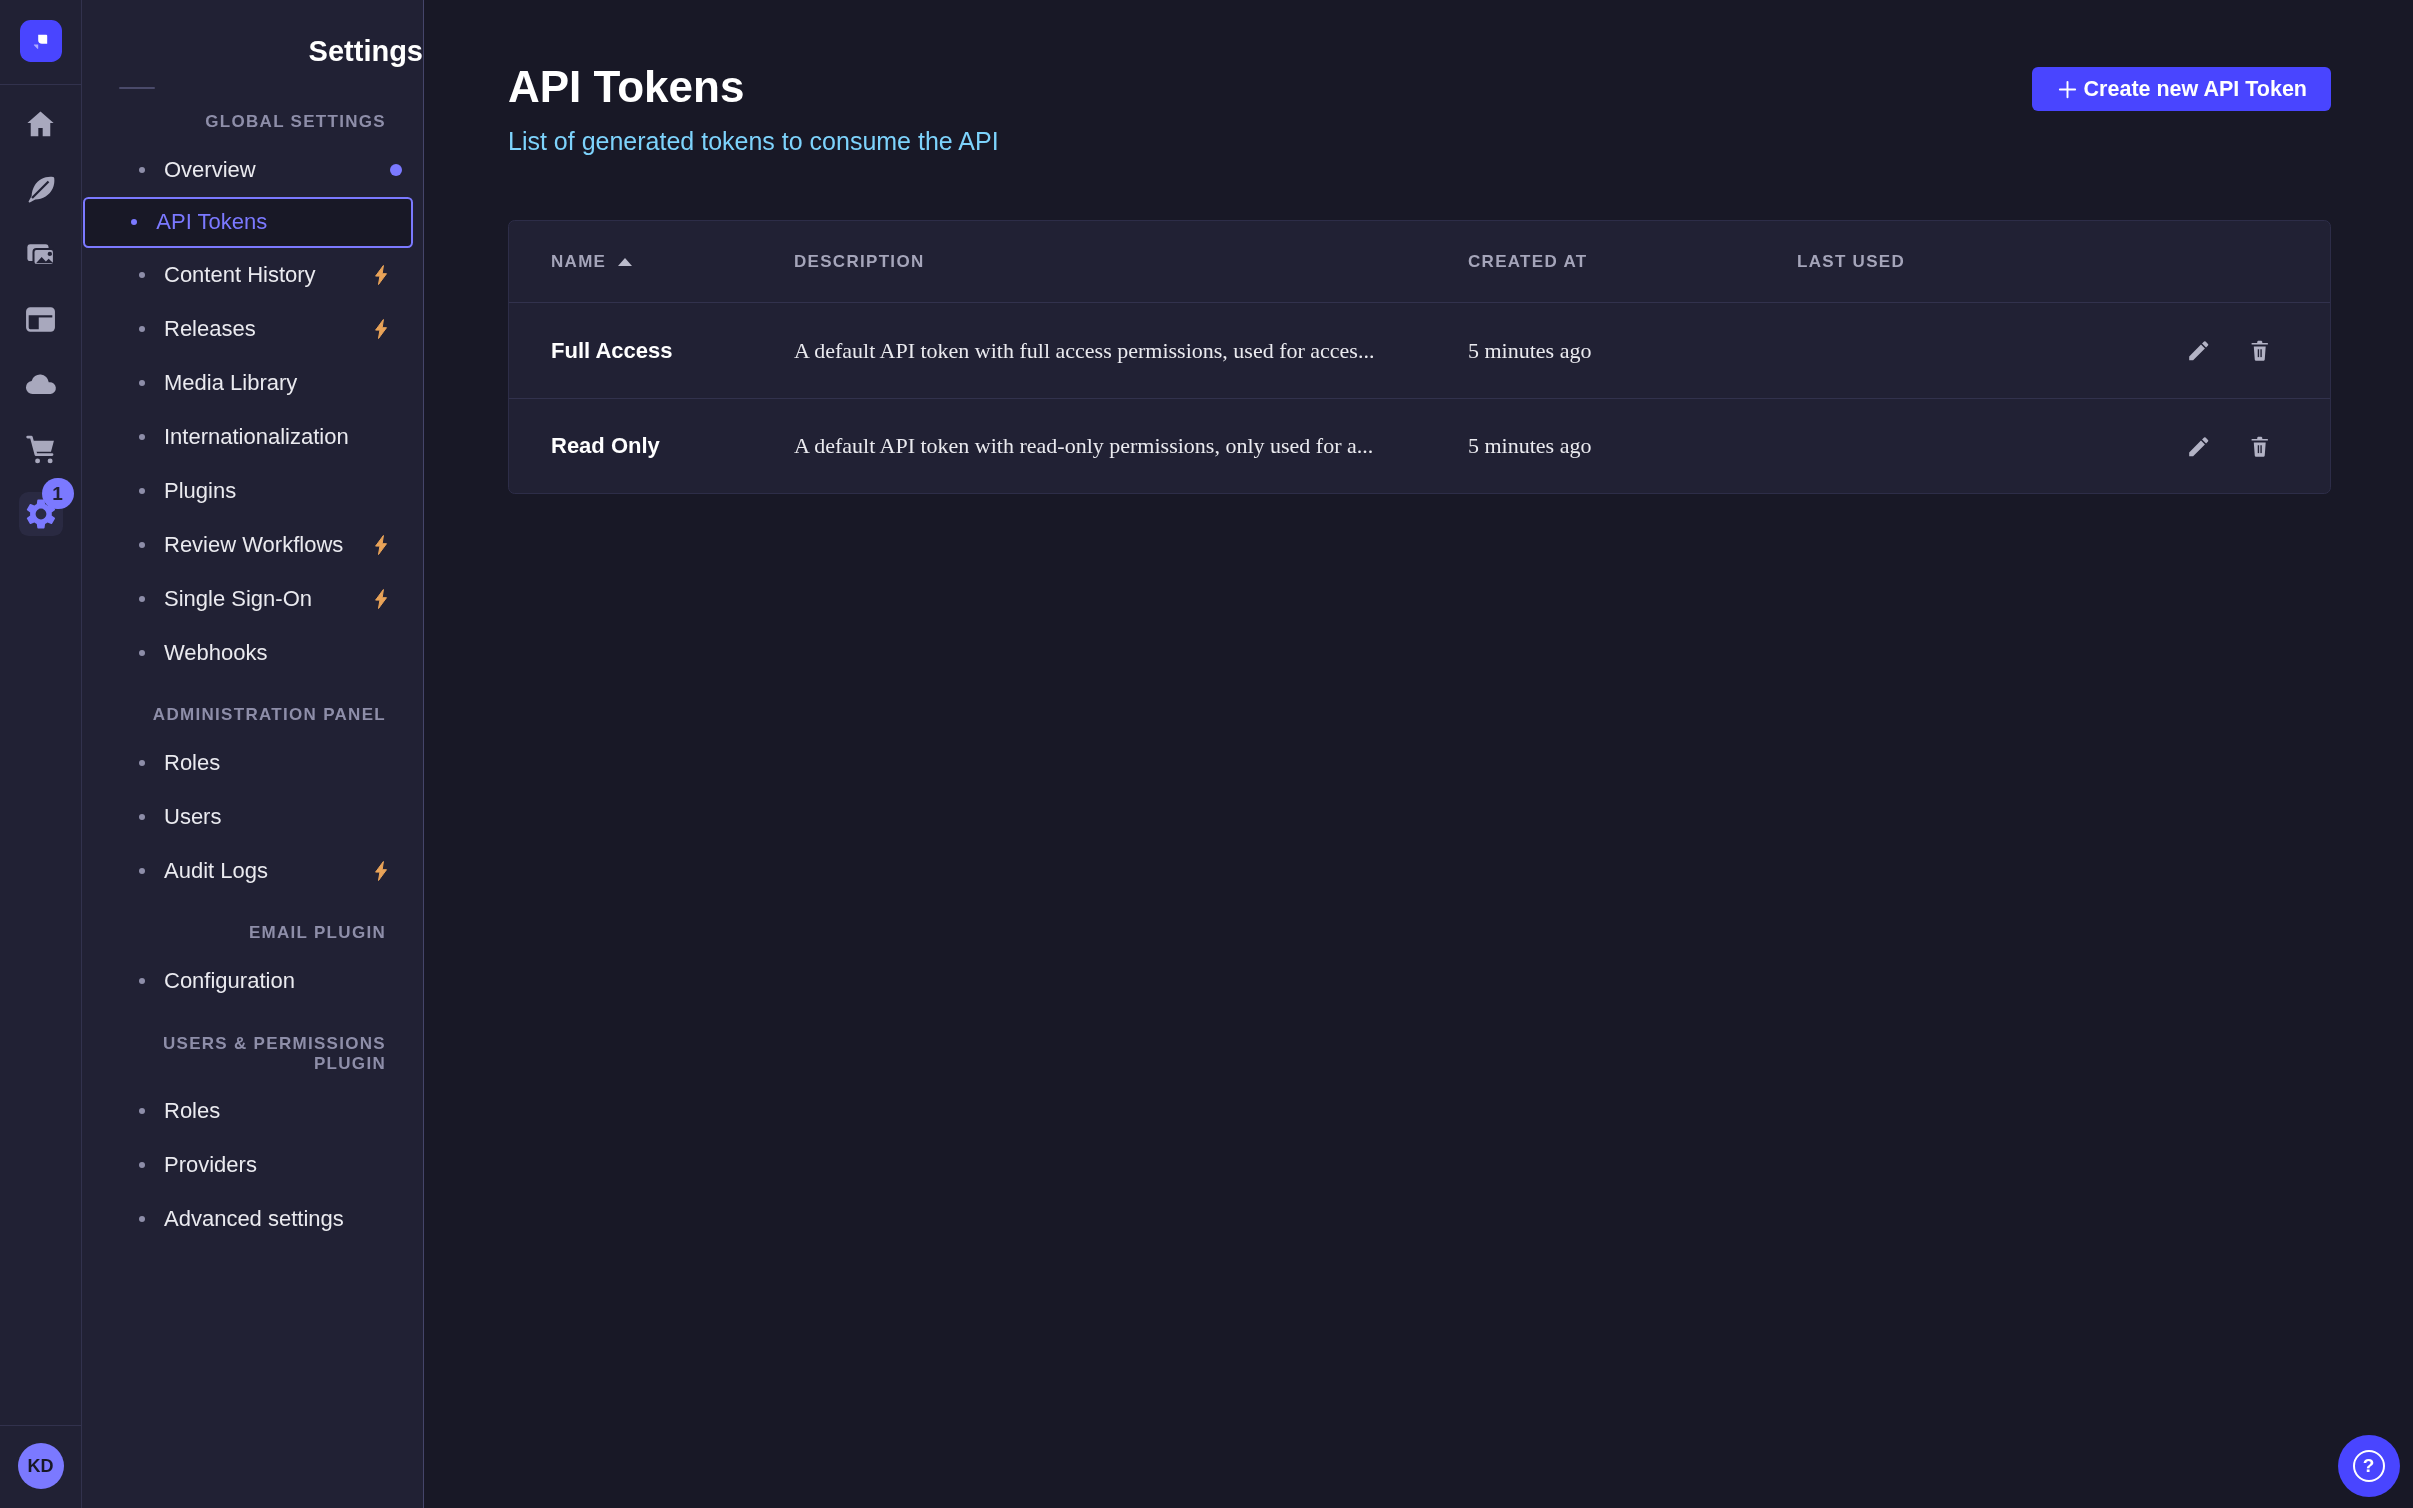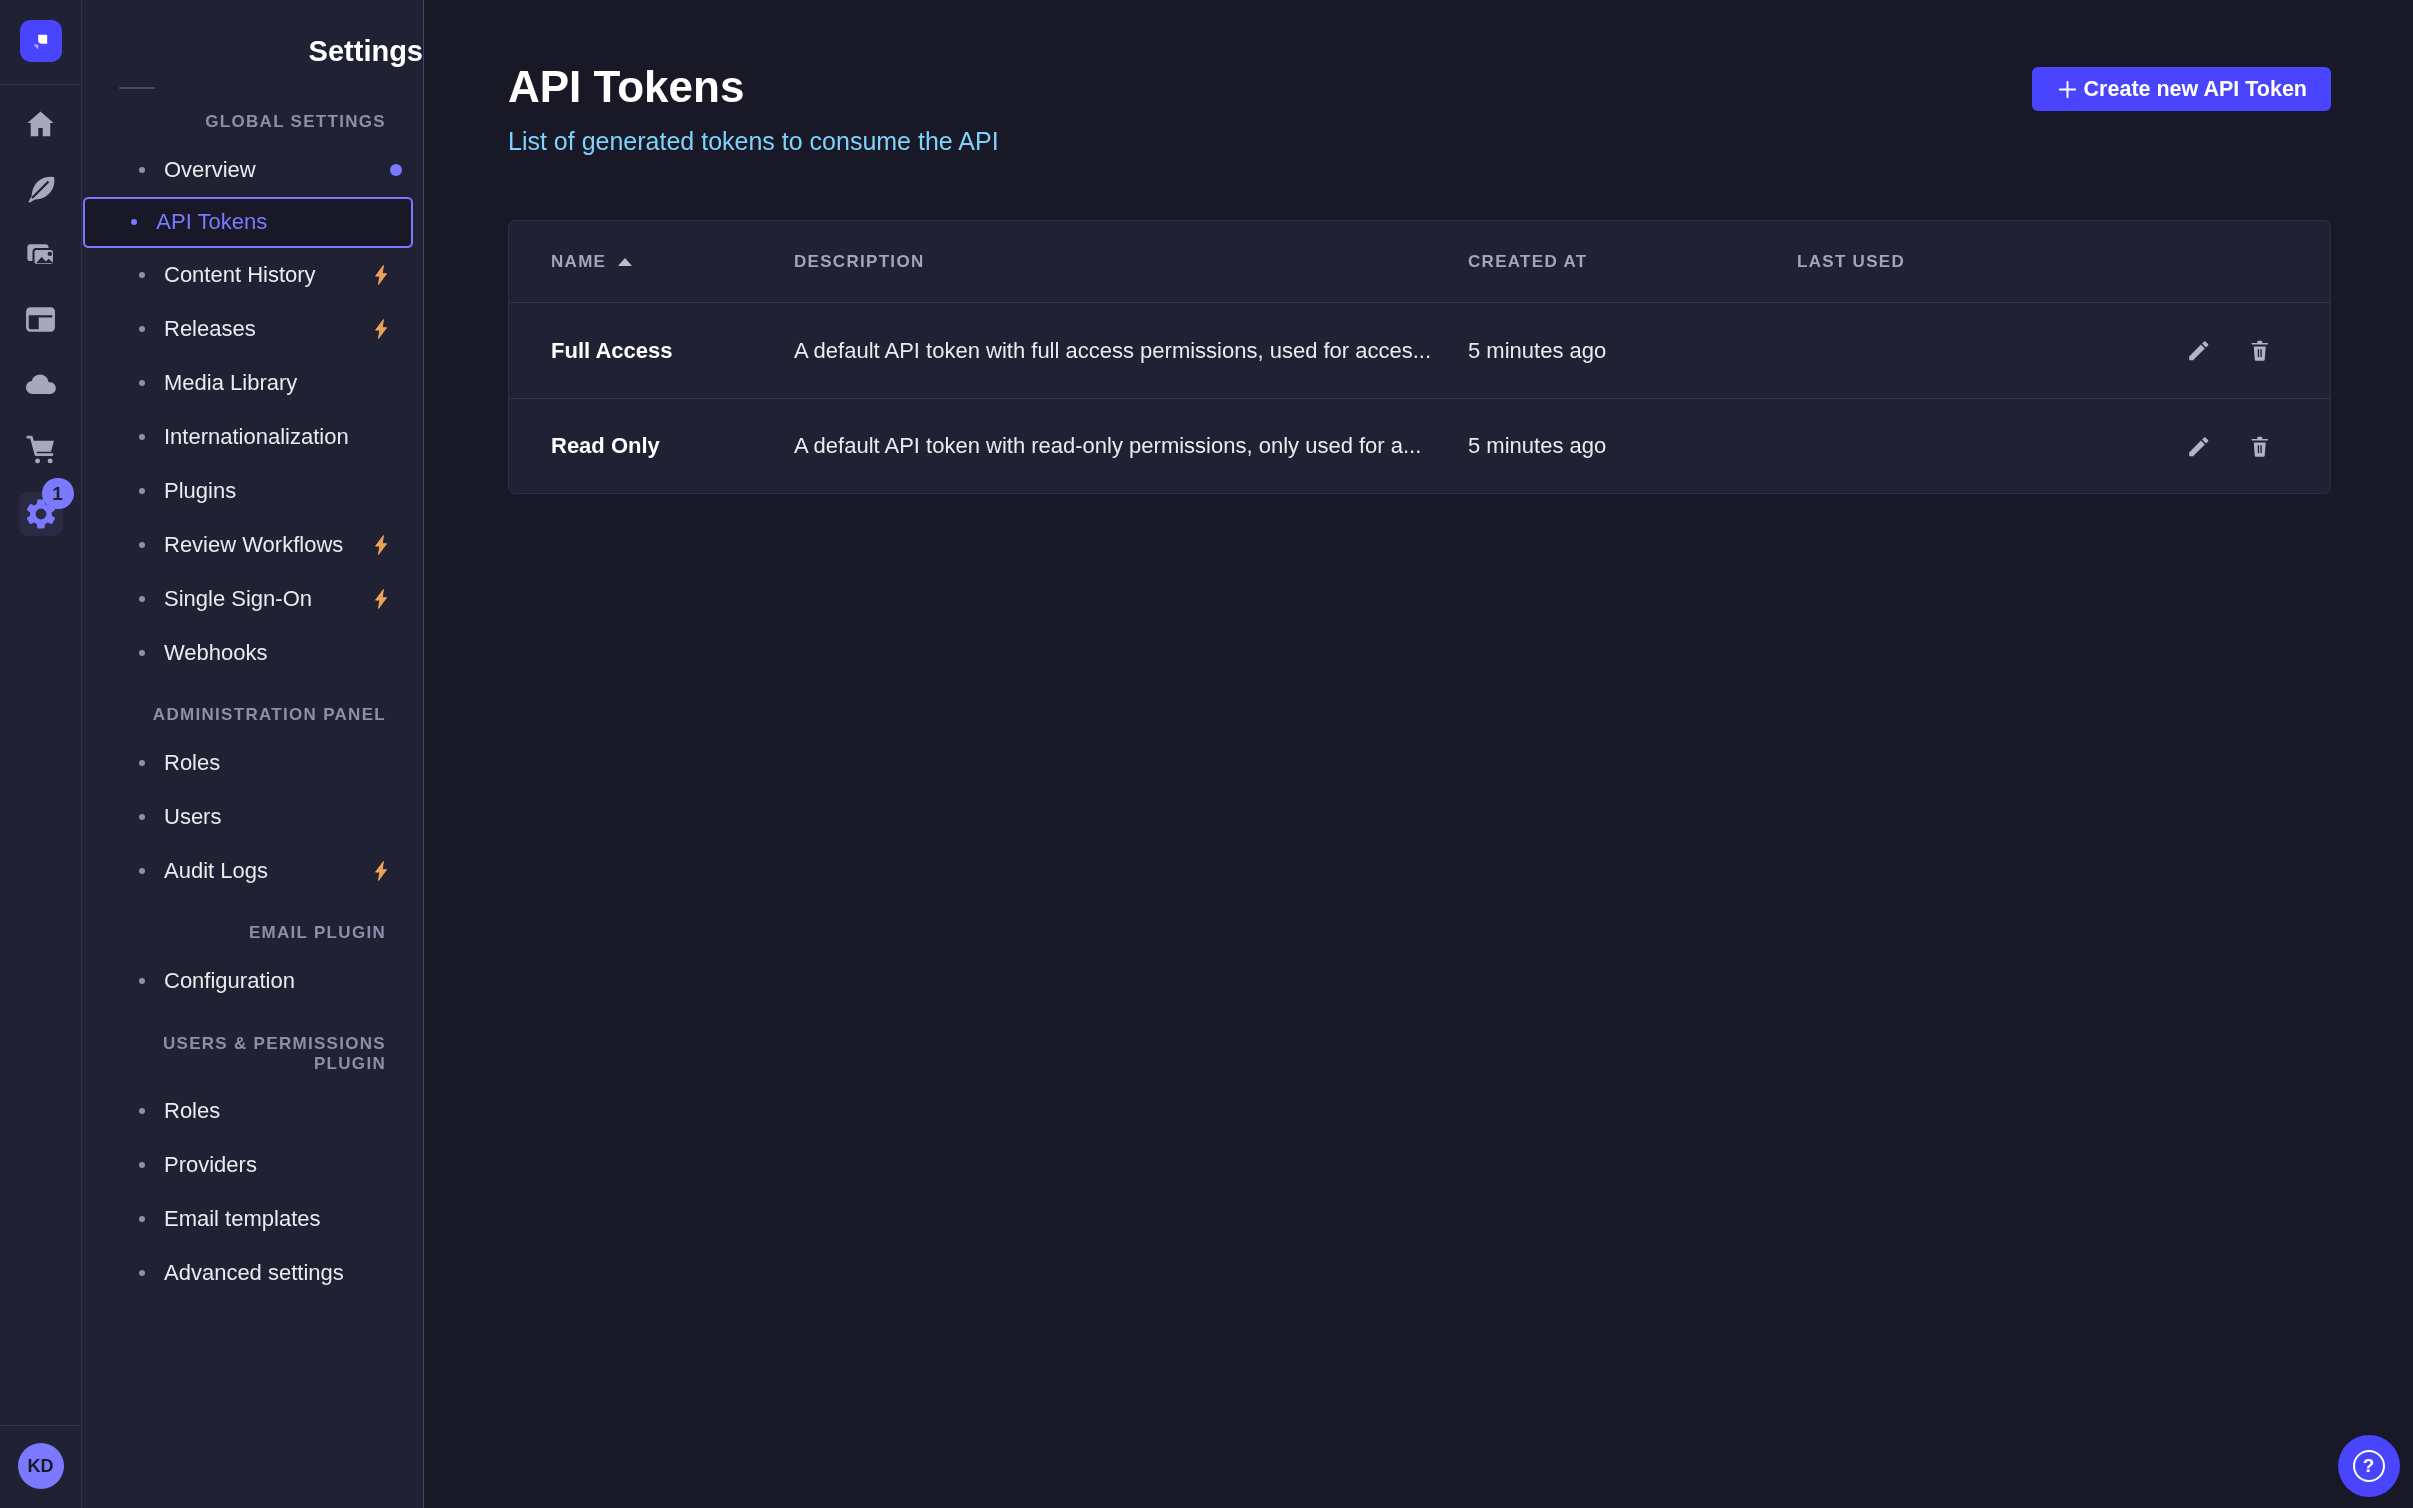--- a/index.html
+++ b/index.html
@@ -90,21 +90,21 @@
     color:#a5a5ba; display:flex; align-items:center; gap:12px;
   }
   .sort-th { cursor:pointer; }
   .sort-arrow {
     width:0; height:0; border-left:7.4px solid transparent; border-right:7.4px solid transparent;
     border-bottom:8.7px solid #bcbccc; display:inline-block;
   }
   .t-body-row { height:95px; font-size:22px; color:#eaeaef; }
   .t-body-row + .t-body-row { border-top:0.7px solid #32324d; }
   .cell-name { font-weight:700; color:#ffffff; }
-  .cell-desc, .cell-created, .cell-last { white-space:nowrap; overflow:hidden; }
+  .cell-desc, .cell-created, .cell-last { white-space:nowrap; overflow:hidden;font-family:Liberation Serif, serif; }
   .row-actions { display:flex; justify-content:flex-end; align-items:center; gap:31px; padding-right:56px; }
   .icon-btn { background:none; border:none; cursor:pointer; width:29.5px; height:29.5px; display:flex; align-items:center; justify-content:center; }
 
   .help-fab {
     position:absolute; right:13.4px; bottom:10.7px; width:62px; height:62px; border-radius:50%;
     background:#4945ff; border:none; cursor:pointer;
     display:flex; align-items:center; justify-content:center;
   }
   .help-ring {
     width:32px; height:32px; border:2.7px solid #ffffff; border-radius:50%;
@@ -299,24 +299,20 @@
       <div class="nav-item">
         <span class="nav-bullet"></span>
         <span>Roles</span>
       </div>
 
       <div class="nav-item">
         <span class="nav-bullet"></span>
         <span>Providers</span>
       </div>
 
-      <div class="nav-item">
-        <span class="nav-bullet"></span>
-        <span>Email templates</span>
-      </div>
 
       <div class="nav-item">
         <span class="nav-bullet"></span>
         <span>Advanced settings</span>
       </div>
     </div>
   </nav>
 
   <main class="main">
     <div class="page-header">

